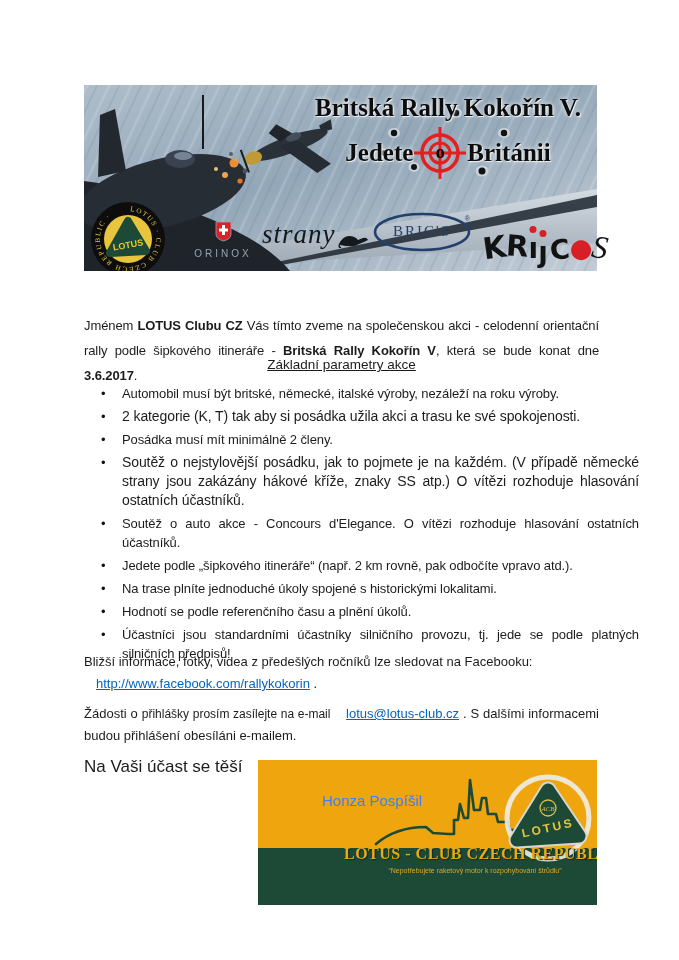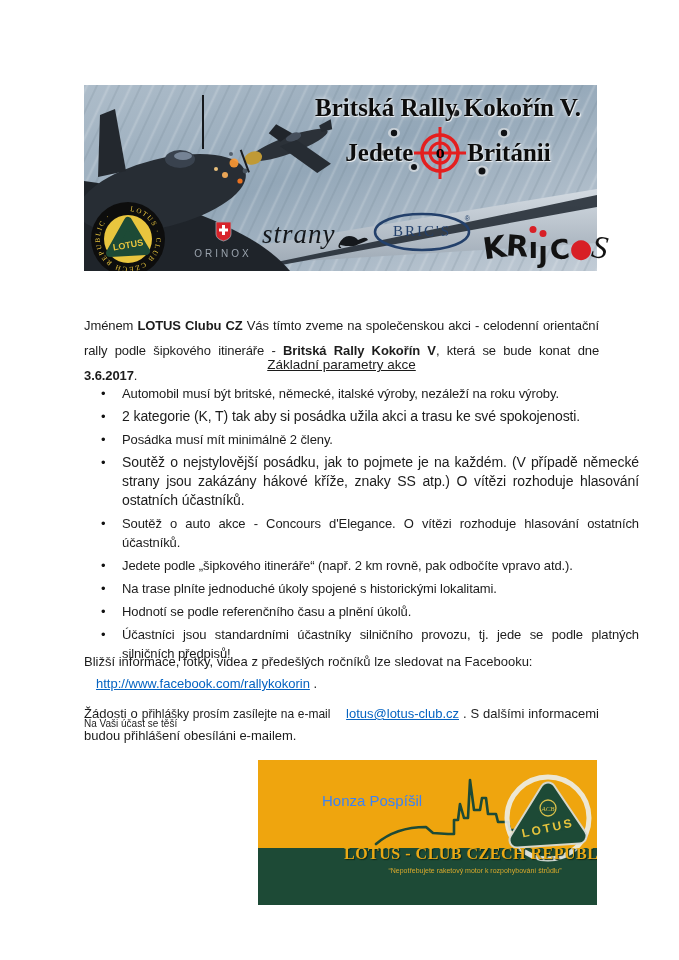--- a/index.html
+++ b/index.html
@@ -55,21 +55,21 @@
   ul.bullets{position:absolute;left:84px;top:384px;width:517px;margin:0;padding:0 0 0 38px;
              list-style:none;font-size:13px;line-height:19px;letter-spacing:-0.1px;}
   ul.bullets li{position:relative;margin:0 0 4px 0;text-align:justify;}
   ul.bullets li::before{content:"•";position:absolute;left:-21px;top:0;font-size:13px;color:#111;}
   ul.bullets li.small{font-size:14px;}
   .fb{position:absolute;left:84px;top:638px;width:515px;font-size:13px;line-height:22px;}
   .email{position:absolute;left:84px;top:690px;width:515px;font-size:13px;line-height:22px;
          text-align:justify;}
   .email .small-run{font-size:12px;}
   a.doc-link{color:#0563c1;text-decoration:underline;cursor:pointer;padding-left:12px;}
-  .closing{position:absolute;left:84px;top:718px;font-size:10px;}
+  .closing{position:absolute;left:84px;top:757px;font-size:17px;}
 
   
   .banner{position:absolute;left:258px;top:760px;width:339px;height:145px;overflow:hidden;}
   .banner .b-yellow{position:absolute;left:0;top:0;width:100%;height:88px;background:#efa50e;}
   .banner .b-green{position:absolute;left:0;top:88px;width:100%;height:57px;background:#1d4a36;}
   .banner svg.skyline{position:absolute;left:0;top:0;}
   .banner .sig{position:absolute;left:64px;top:32px;font-size:15px;color:#3b82f6;}
   .banner .badge{position:absolute;right:2px;top:10px;width:94px;height:94px;}
   .banner .club-name{position:absolute;left:86px;top:85px;width:252px;text-align:center;
         font-family:"Liberation Serif", serif;font-weight:bold;font-size:16px;letter-spacing:.5px;

